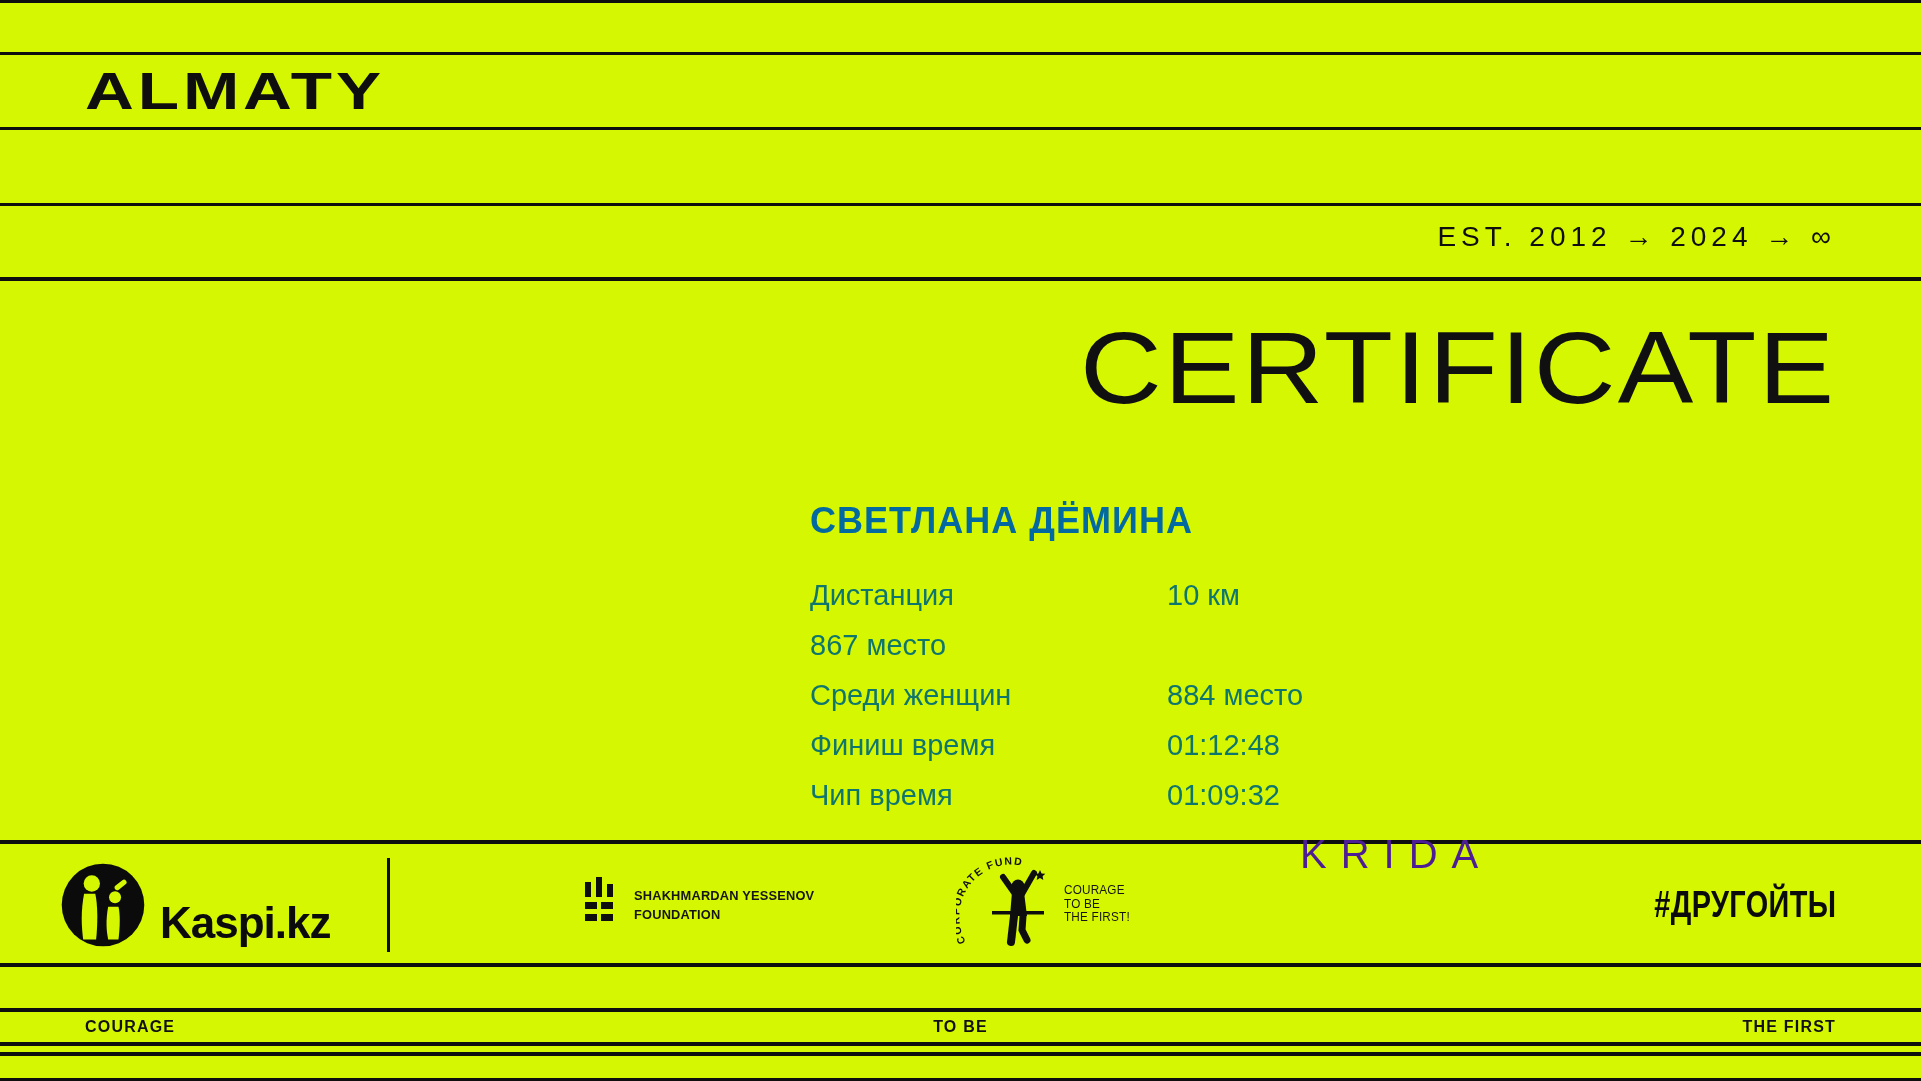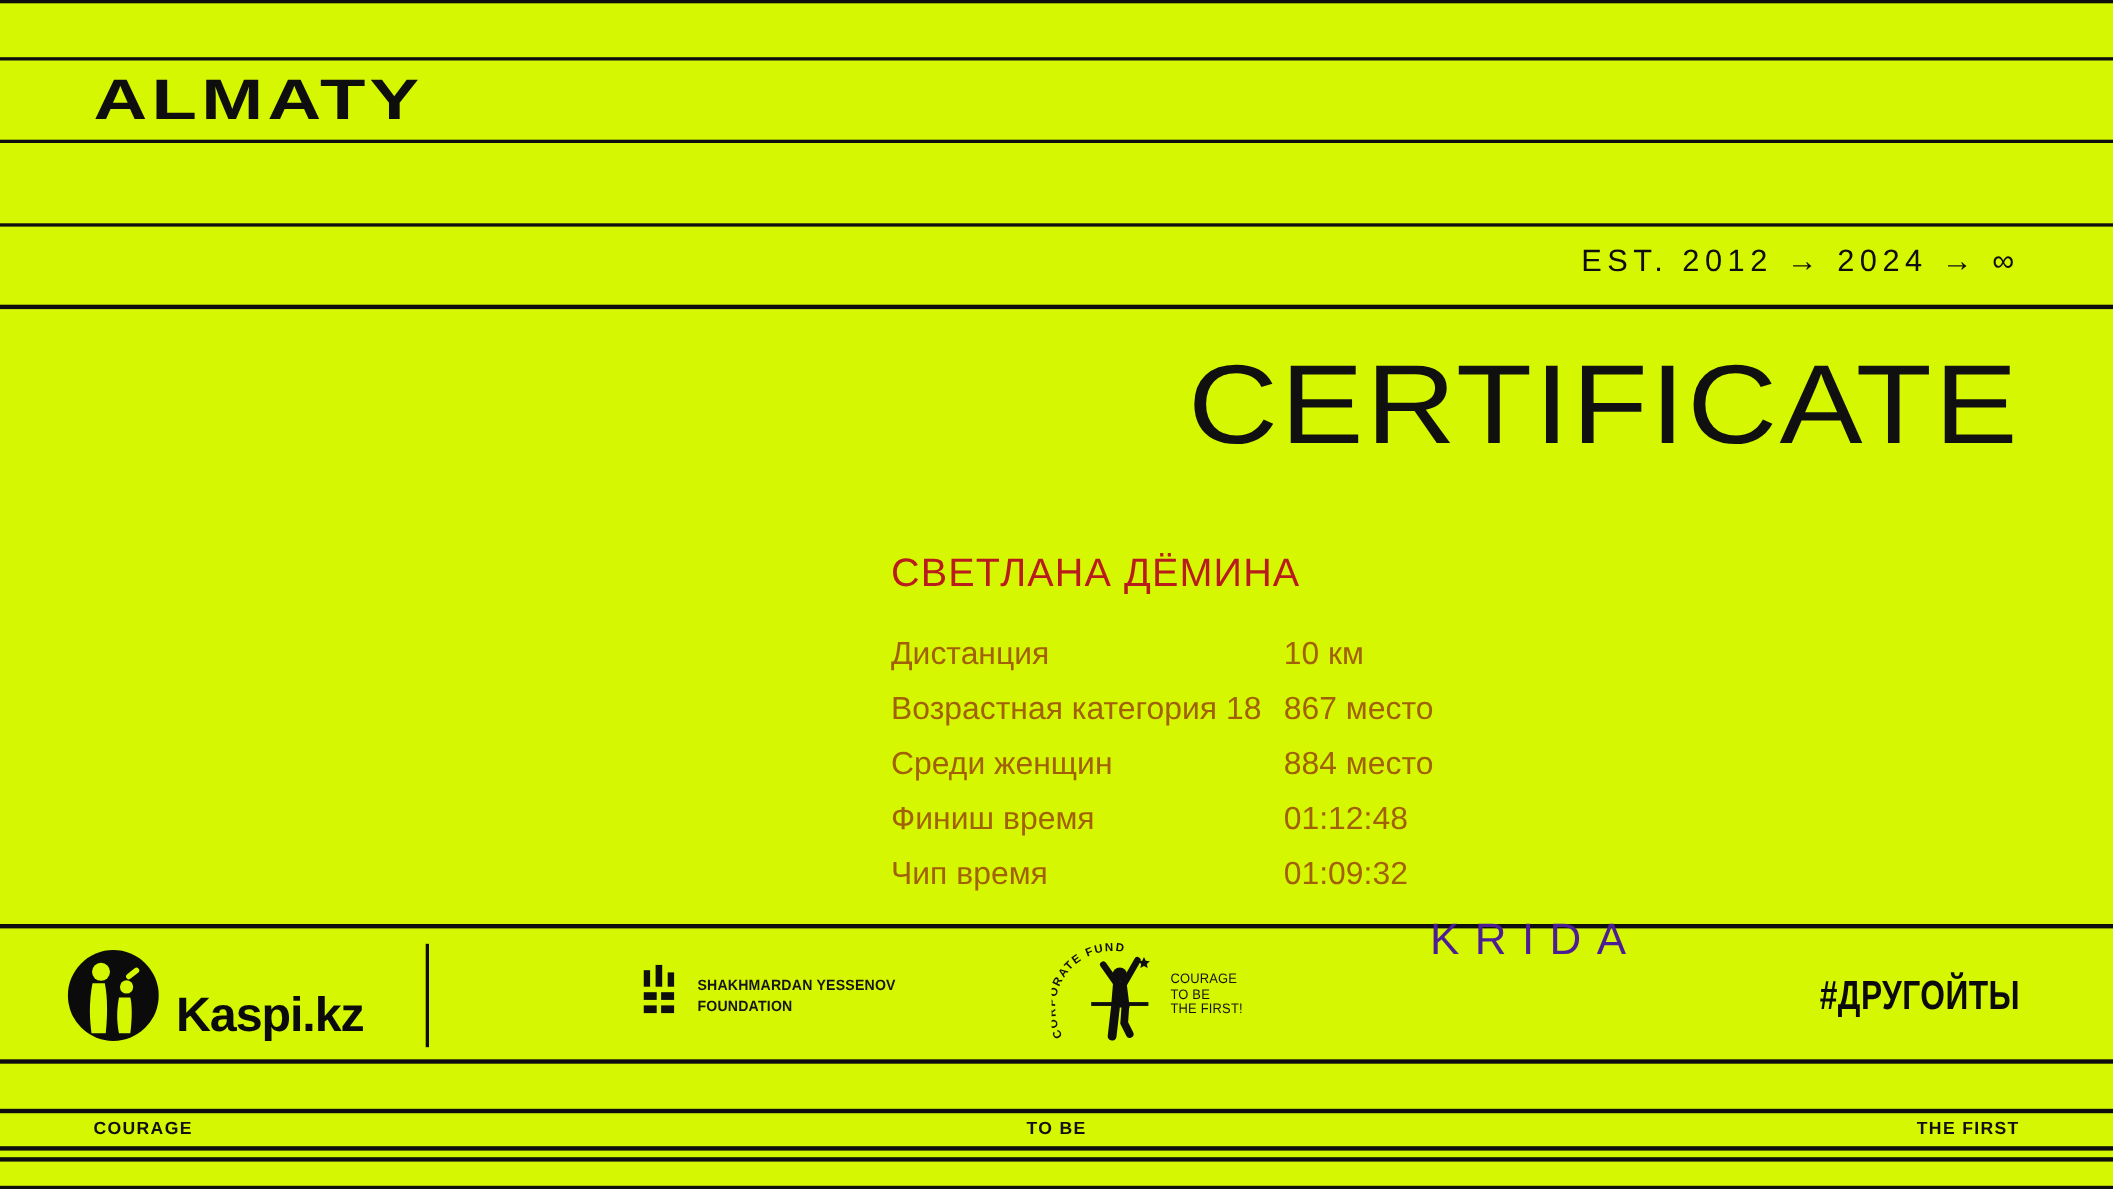--- a/index.html
+++ b/index.html
@@ -21,25 +21,25 @@
   .est{
     font-size:28px;font-weight:500;letter-spacing:5px;
     margin-right:85px;margin-left:auto;white-space:nowrap;
   }
   .title{
     position:absolute;top:317px;right:85px;font-size:102px;font-weight:400;
     letter-spacing:2px;line-height:102px;white-space:nowrap;
     transform:scaleX(1.11);transform-origin:right center;color:#101010;
   }
   .name{
-    position:absolute;left:810px;top:499px;font-size:36px;font-weight:400;
-    letter-spacing:1px;line-height:44px;color:#b91c1c;white-space:nowrap;
+    position:absolute;left:810px;top:499px;font-size:36px;font-weight:700;
+    letter-spacing:1px;line-height:44px;color:#0369a1;white-space:nowrap;
   }
   .results{position:absolute;left:810px;top:570px;width:620px;}
-  .rrow{display:flex;height:50px;align-items:center;font-size:29px;color:#a16207;}
+  .rrow{display:flex;height:50px;align-items:center;font-size:29px;color:#0f766e;}
   .rlabel{width:357px;flex:0 0 357px;white-space:nowrap;}
   .rvalue{white-space:nowrap;}
   
   .kaspi-wrap{position:absolute;left:60px;top:862px;height:86px;display:flex;align-items:flex-end;}
   .kaspi-text{font-size:44px;font-weight:700;letter-spacing:-1px;margin-left:14px;color:#0b0b0b;white-space:nowrap;}
   .vdivider{position:absolute;left:387px;top:858px;width:3px;height:94px;background:#0e0e0e;}
   .yessenov{position:absolute;left:585px;top:877px;display:flex;}
   .yessenov-text{
     margin-left:21px;margin-top:9px;font-size:13.5px;font-weight:700;line-height:19px;
     letter-spacing:0.2px;transform:scaleX(0.95);transform-origin:left center;color:#151515;white-space:nowrap;
@@ -91,21 +91,20 @@
 
   <div class="title">CERTIFICATE</div>
   <div class="name">СВЕТЛАНА ДЁМИНА</div>
 
   <div class="results">
     <div class="rrow">
       <span class="rlabel">Дистанция</span>
       <span class="rvalue">10 км</span>
     </div>
     <div class="rrow">
-      <span class="rlabel">Возрастная категория 18</span>
       <span class="rvalue">867 место</span>
     </div>
     <div class="rrow">
       <span class="rlabel">Среди женщин</span>
       <span class="rvalue">884 место</span>
     </div>
     <div class="rrow">
       <span class="rlabel">Финиш время</span>
       <span class="rvalue">01:12:48</span>
     </div>

